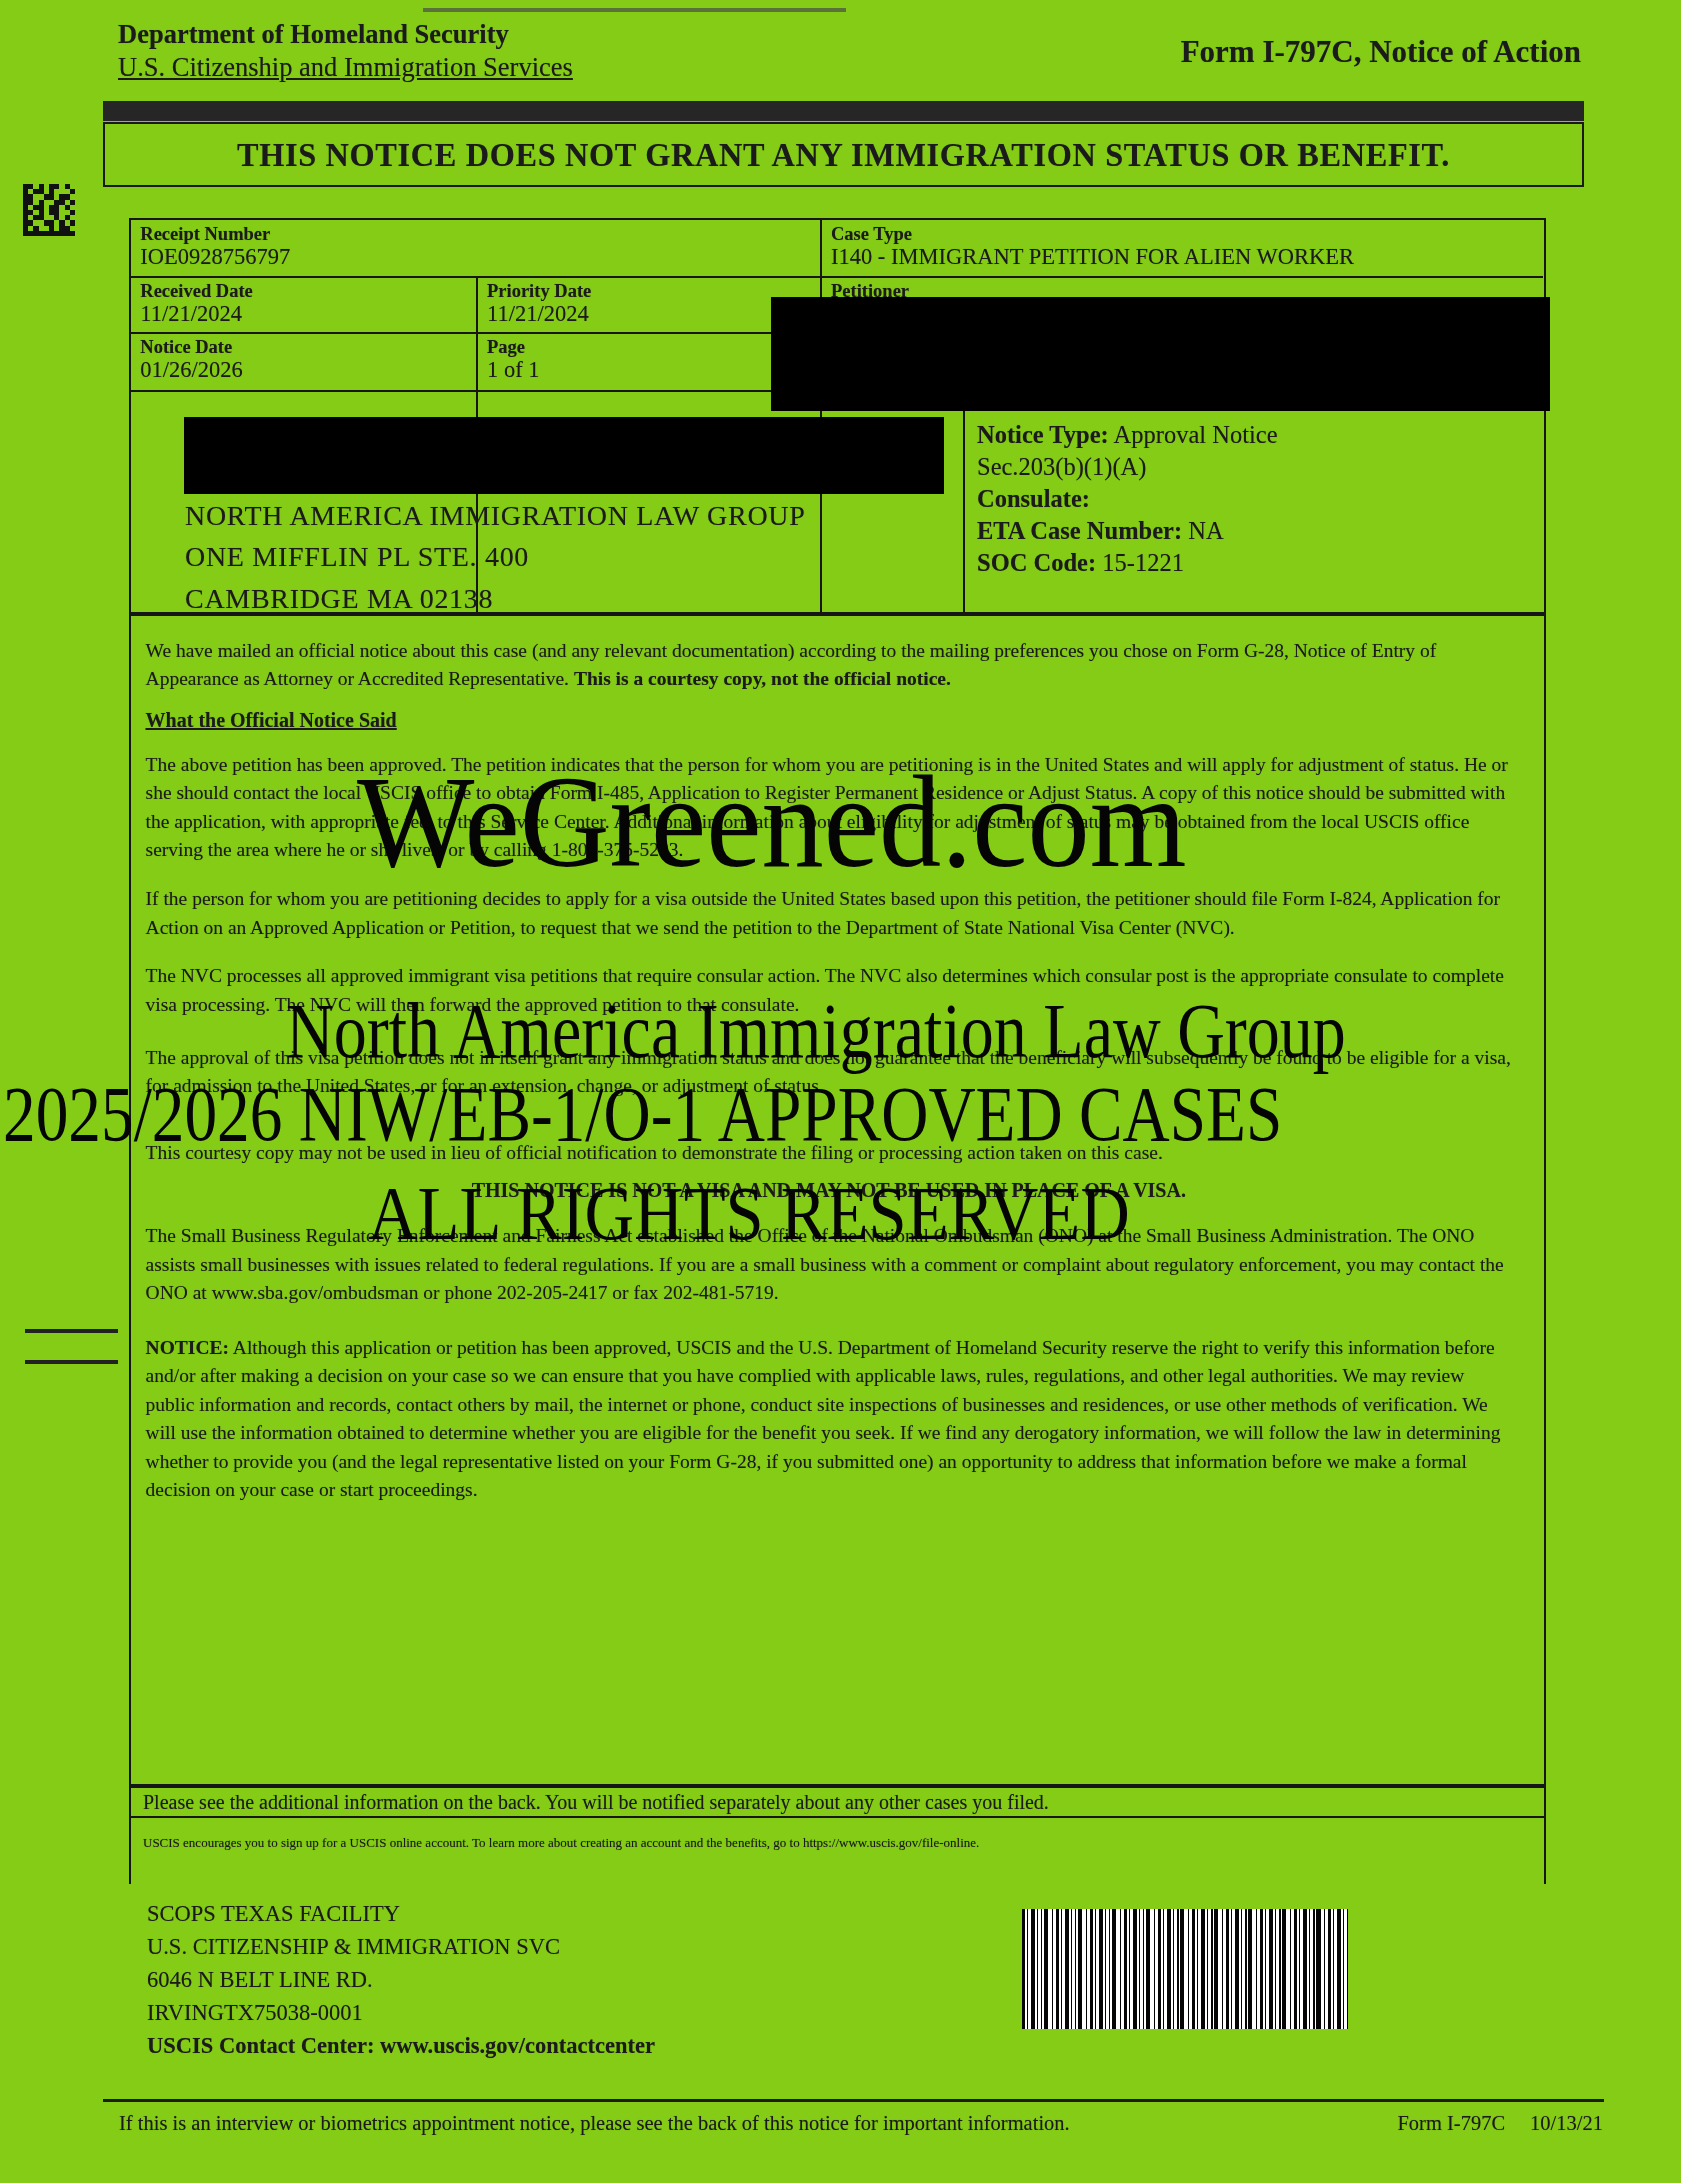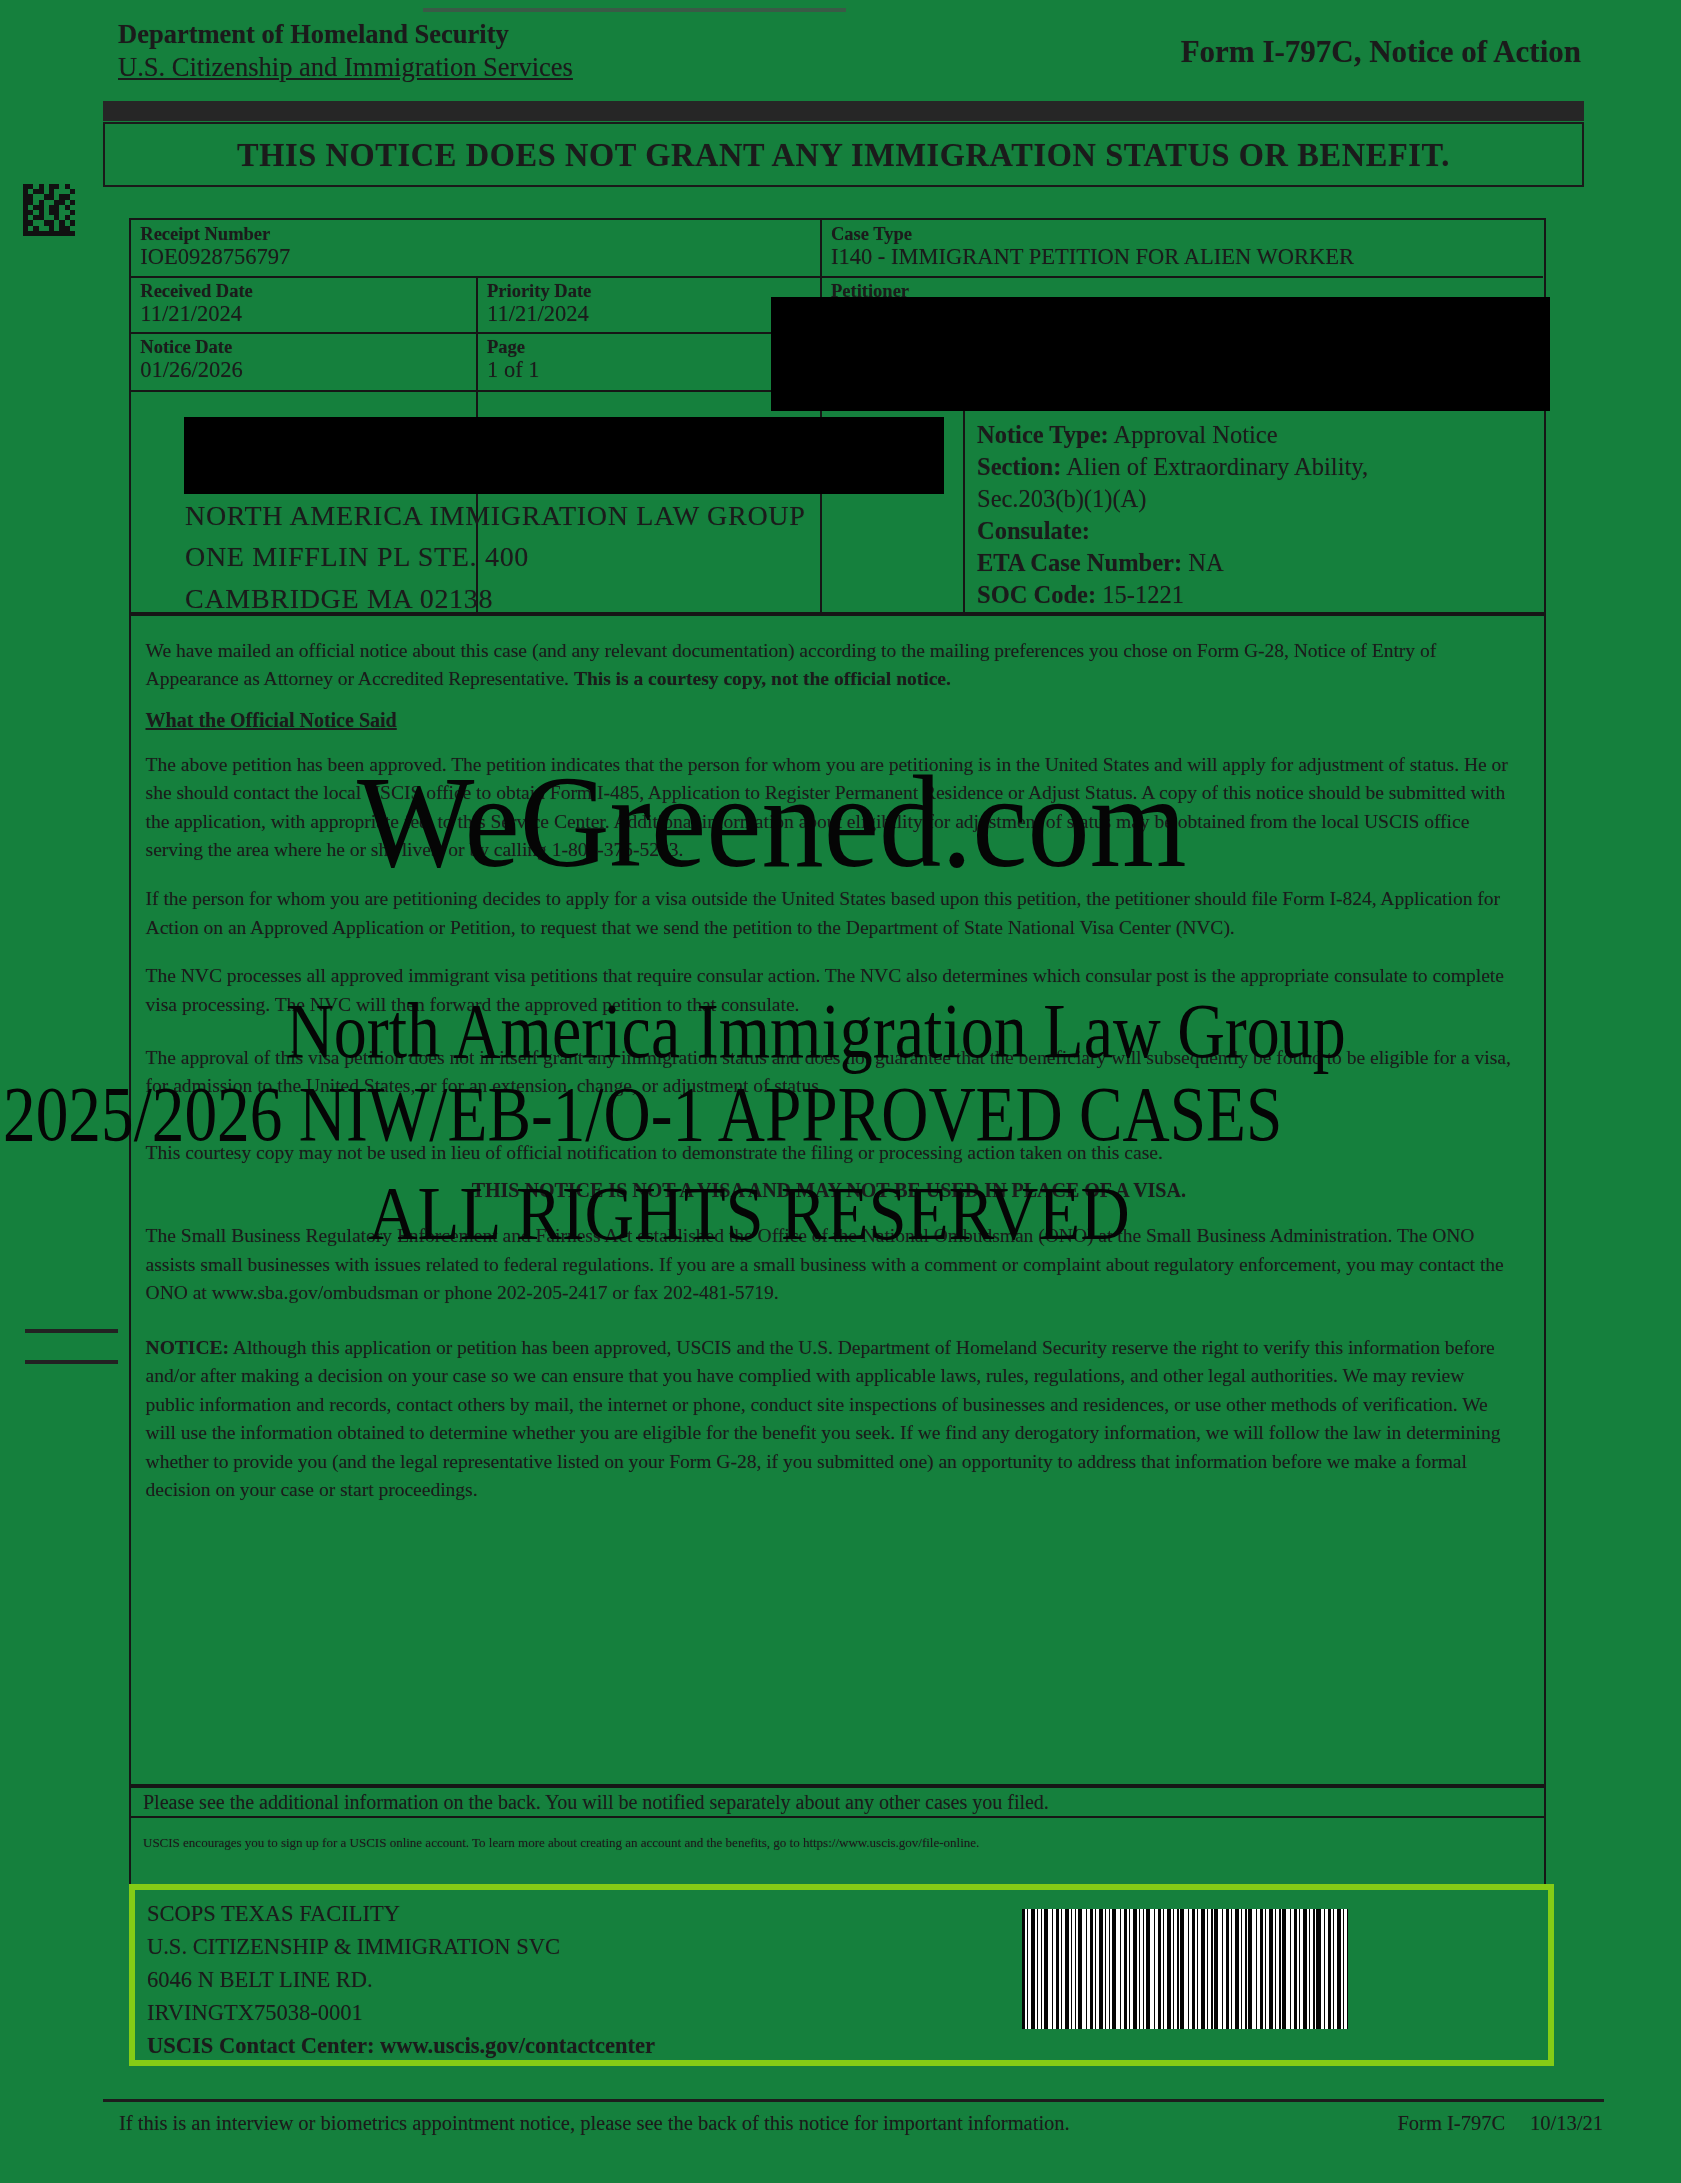--- a/index.html
+++ b/index.html
@@ -1,19 +1,19 @@
 <!DOCTYPE html>
 <html style="font-size:10.6px"><head>
 <meta charset="utf-8">
 <style>
   html,body{margin:0;padding:0;background:#e8e8e6;}
   .page{
     position:relative;
     width:1681px;height:2183px;
-    background:#15803d;
+    background:#84cc16;
     font-family:"Liberation Serif", serif;
     color:#1b1b1b;
     overflow:hidden;
   }
   .abs{position:absolute;}
   .scan-soft{text-shadow:0 0 0.7px rgba(30,30,30,.4);}
   
   .dhs1{left:118px;top:18.5px;font-size:26.5px;font-weight:bold;}
   .dhs2{left:118px;top:52px;font-size:26.5px;text-decoration:underline;}
   .form-title{right:100px;top:34px;font-size:31px;font-weight:bold;}
@@ -175,21 +175,20 @@
 
   <div class="abs" style="left:185px;top:500px;">
     <div class="addr-line scan-soft">NORTH AMERICA IMMIGRATION LAW GROUP</div>
     <div class="addr-line scan-soft" style="margin-top:9.3px;">ONE MIFFLIN PL STE. 400</div>
     <div class="addr-line scan-soft" style="margin-top:9.3px;">CAMBRIDGE  MA  02138</div>
   </div>
 
   <div class="abs notice-box">
     <div style="padding:8px 0 0 12px;">
       <div class="ni-line scan-soft"><b>Notice Type:</b> <span>Approval Notice</span></div>
-      <div class="ni-line scan-soft"><b>Section:</b> <span>Alien of Extraordinary Ability,</span></div>
       <div class="ni-line scan-soft">Sec.203(b)(1)(A)</div>
       <div class="ni-line scan-soft"><b>Consulate:</b></div>
       <div class="ni-line scan-soft"><b>ETA Case Number:</b> <span>NA</span></div>
       <div class="ni-line scan-soft"><b>SOC Code:</b> <span>15-1221</span></div>
     </div>
   </div>
 
   <div class="abs box main-box">
     <div style="padding:22.5px 32px 0 14.6px;">
       <div class="para scan-soft"><span>We have mailed an official notice about this case (and any relevant documentation) according to the mailing preferences you chose on Form G-28, Notice of Entry of Appearance as Attorney or Accredited Representative. </span><span class="bold">This is a courtesy copy, not the official notice.</span></div>

